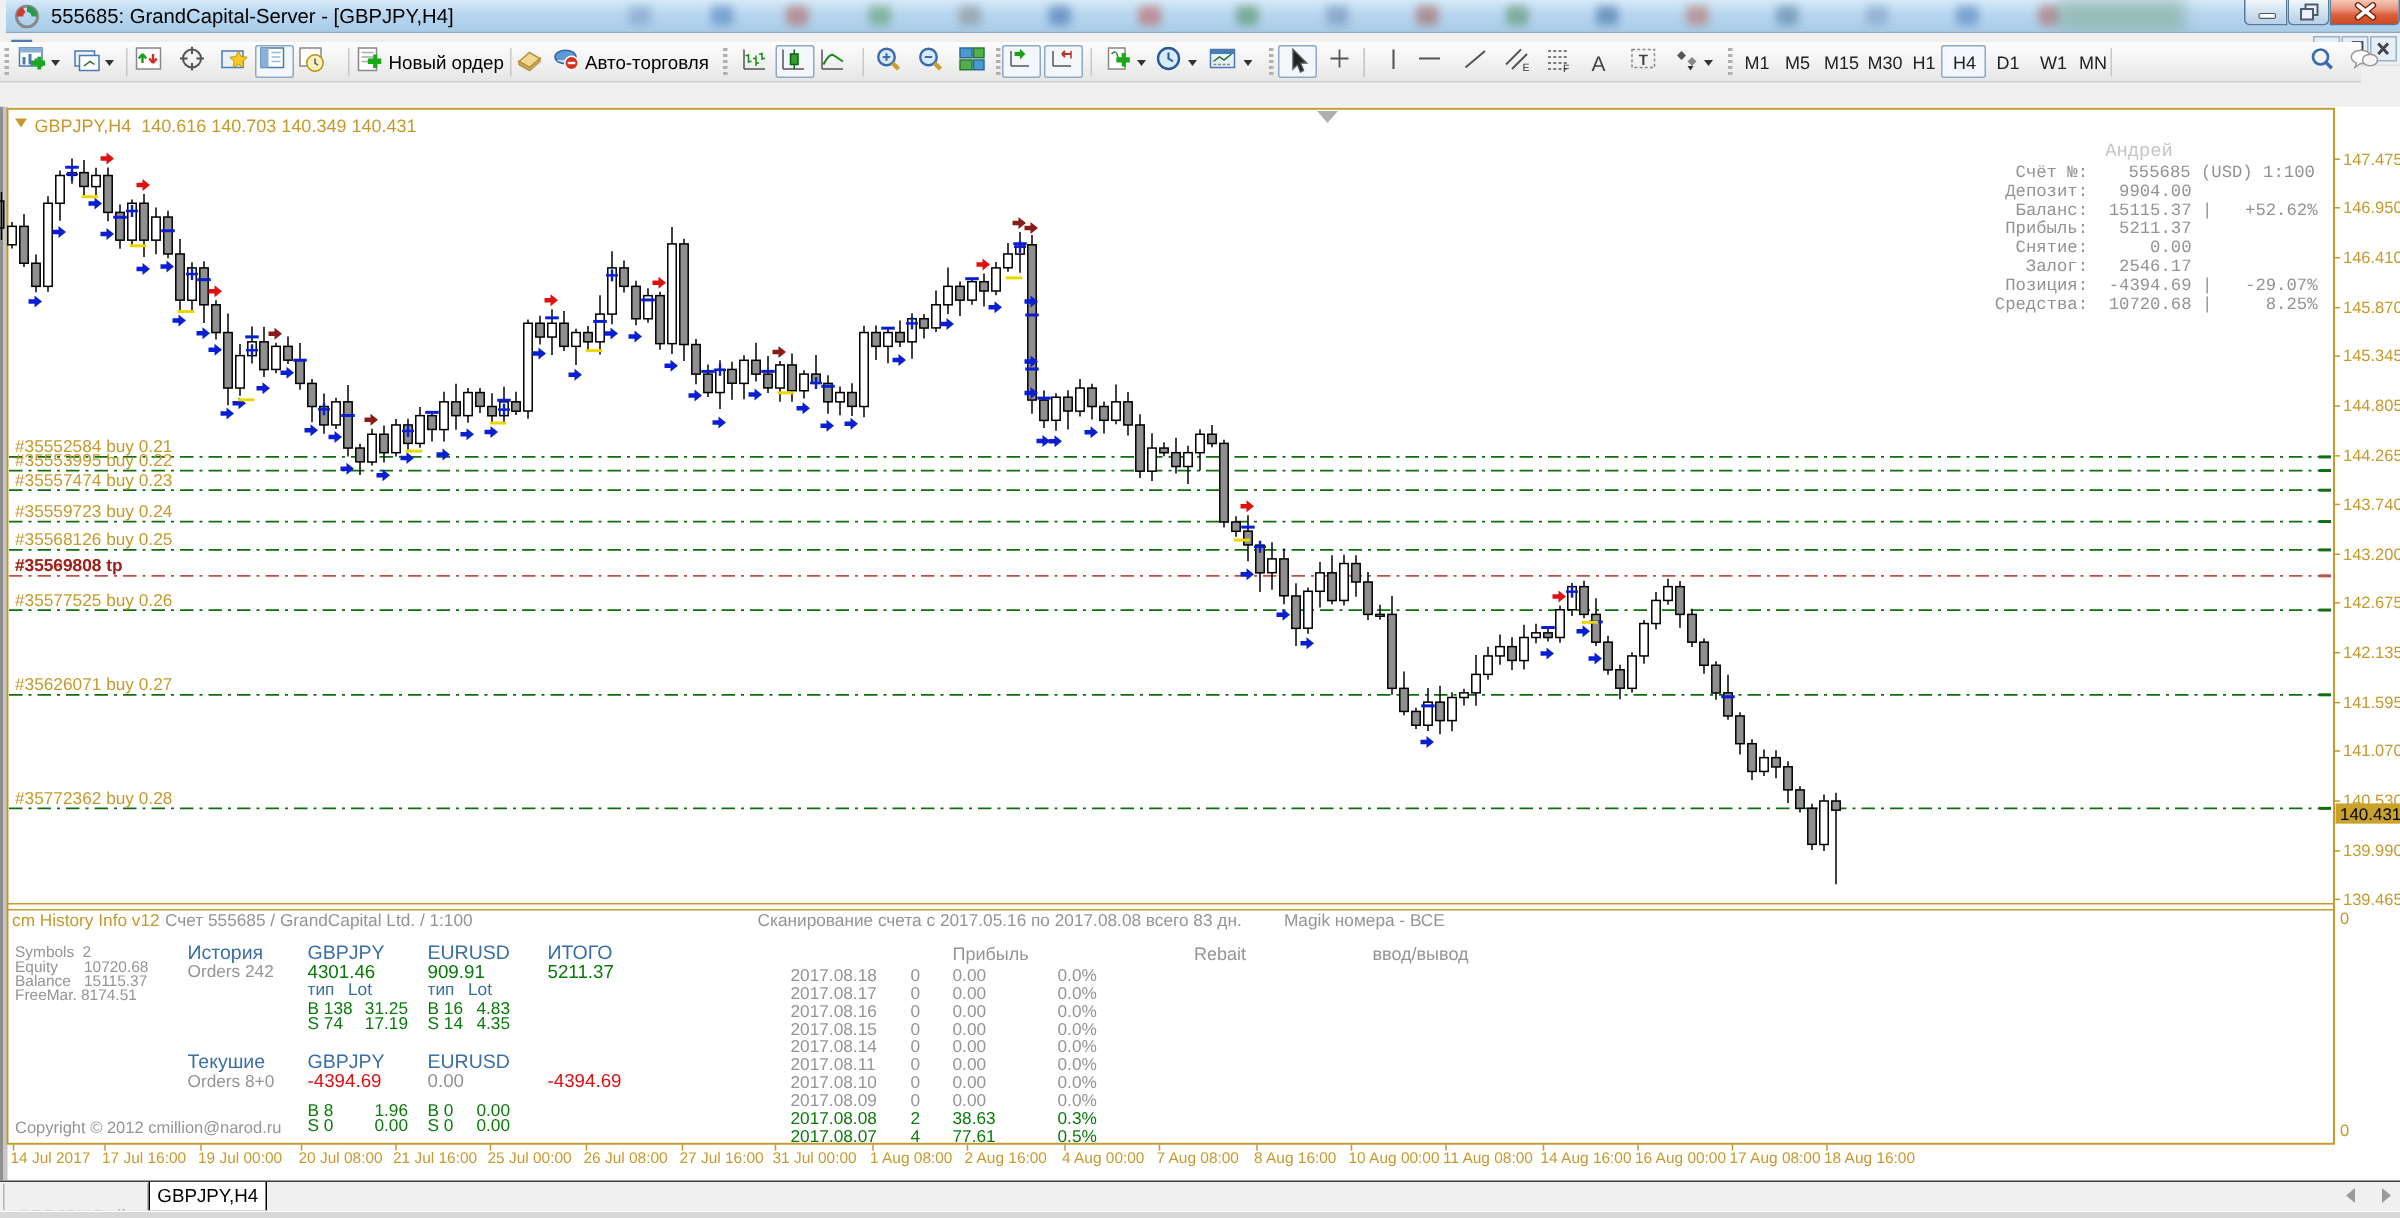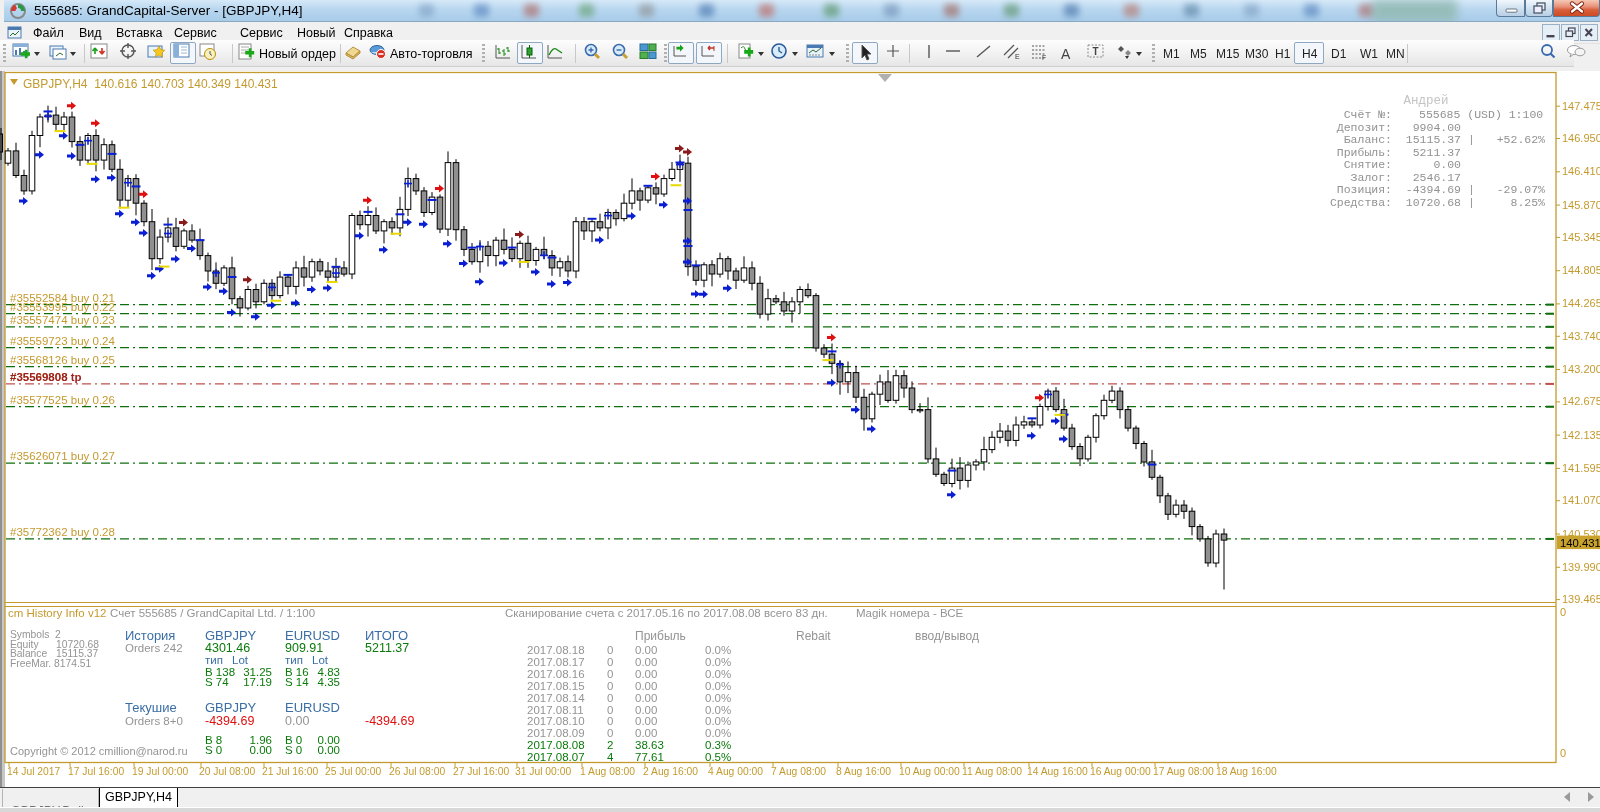--- a/index.html
+++ b/index.html
@@ -1,21 +1,21 @@
 <!DOCTYPE html>
 <html><head><meta charset="utf-8"><style>
 *{margin:0;padding:0;box-sizing:border-box}
 body{width:1600px;height:812px;font-family:"Liberation Sans",sans-serif;position:relative;overflow:hidden;background:#f0f0f0}
 .titlebar{position:absolute;left:4px;top:0;width:1600px;height:22px;background:linear-gradient(#d6e9f8,#b8d6ef 45%,#a8cce9);overflow:hidden;border-bottom:1px solid #8aa8c0}
 .blob{position:absolute;top:4px;width:15px;height:13px;border-radius:3px;filter:blur(3px);opacity:.55}
 .ttext{position:absolute;left:30px;top:3px;font-size:13.5px;color:#000}
 .winbtn{position:absolute;top:0;height:17px;border:1px solid #5a7a9a;border-top:none;border-radius:0 0 4px 4px}
 .menubar{position:absolute;left:0;top:22px;width:1600px;height:22px;background:#f0f0f0;border-bottom:1px solid #e2e2e2}
 .menubar span{position:absolute;top:4px;font-size:12.5px;color:#000000}
-.toolbar{position:absolute;left:0;top:40px;width:1574px;height:27px;background:linear-gradient(#fdfdfd,#f0f0f0 60%,#e6e6e6);border-bottom:1px solid #cfcfcf}
+.toolbar{position:absolute;left:0;top:28px;width:1574px;height:27px;background:linear-gradient(#fdfdfd,#f0f0f0 60%,#e6e6e6);border-bottom:1px solid #cfcfcf}
 .grip{position:absolute;top:4px;width:3px;height:18px;background:repeating-linear-gradient(180deg,#b0b0b0 0 2px,transparent 2px 4px)}
 .sep{position:absolute;top:4px;width:1px;height:19px;background:#c8c8c8}
 .tbtxt{position:absolute;top:7px;font-size:12.5px;color:#000}
 .press{position:absolute;top:2px;height:22px;border:1px solid #8fa8c2;border-radius:2px;background:#f3f7fb}
 .tf{position:absolute;top:7px;font-size:12px;color:#222}
 .tabs{position:absolute;left:0;top:787px;width:1600px;height:25px;background:#f0f0f0;border-top:1px solid #404040}
 .tab1{position:absolute;left:2px;top:1px;width:97px;height:19px;background:#f0f0f0;border:1px solid #b4b4b4;border-top:none;font-size:12.5px;color:#707070;text-align:center;padding-top:15px}
 .tab2{position:absolute;left:99px;top:0px;width:79px;height:20px;background:#fff;border:1.5px solid #000;border-top:none;font-size:12.5px;color:#000;text-align:center;padding-top:2px;font-weight:normal}
 .bstrip{position:absolute;left:0;top:807px;width:1600px;height:5px;background:#d8d8d8;border-top:1px solid #fff}
 </style></head>

